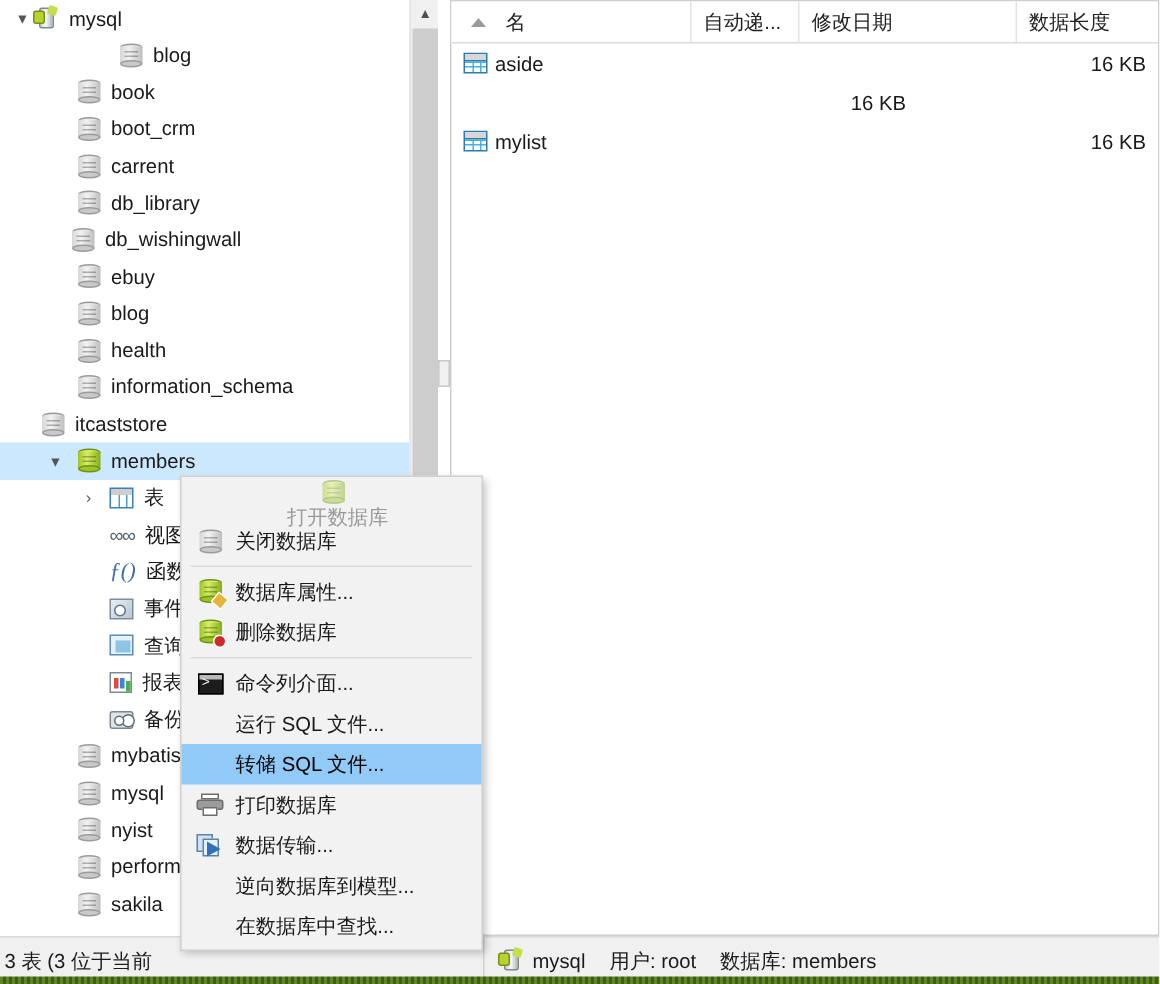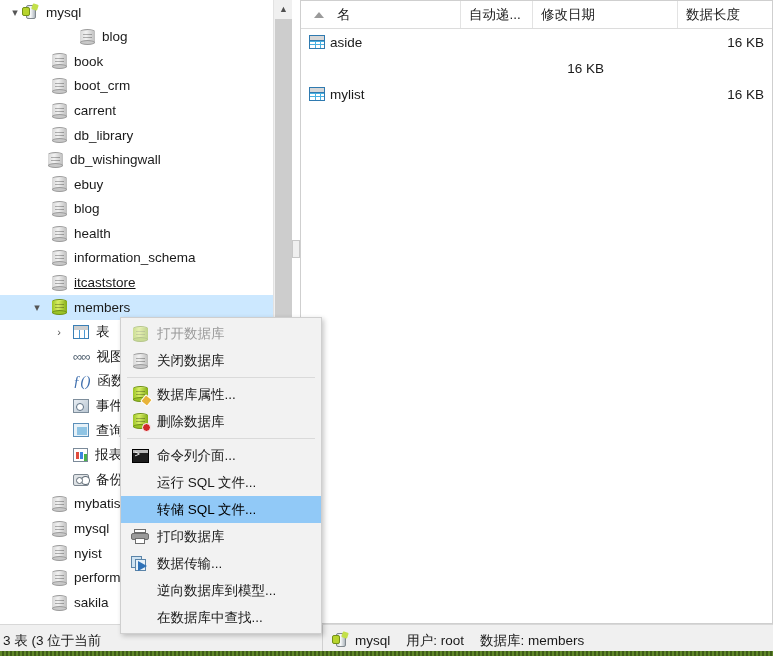--- a/index.html
+++ b/index.html
@@ -115,21 +115,21 @@
 
   
   .ctx{
     position:absolute;left:120px;top:317px;width:202px;
     background:#f2f2f2;border:1px solid #cfcfcf;box-sizing:border-box;
     box-shadow:2px 2px 5px rgba(0,0,0,.22);
     padding:2px 0;
   }
   .mi{display:flex;align-items:center;height:27px;padding-left:8px;font-size:13.5px;color:#1a1a1a;white-space:nowrap;}
   .mi .mico{width:22px;flex:0 0 auto;display:flex;align-items:center;justify-content:center;margin-right:6px;}
-  .mi.disabled{color:#9a9a9a;}
+  .mi.disabled{color:#9a9a9a;flex-direction:column;}
   .mi.hl{background:#91c9f7;color:#000;}
   .msep{height:1px;background:#dadada;margin:3px 6px;}
   
   .m-db{width:15px;height:16px;}
   .m-badge{position:absolute;right:-2px;bottom:-2px;width:9px;height:9px;border-radius:50%;border:1px solid #fff;box-sizing:border-box;}
   .wrapico{position:relative;width:17px;height:17px;}
   .m-cmd{width:17px;height:14px;background:#1d1d1d;border:1px solid #000;box-sizing:border-box;position:relative;}
   .m-cmd:after{content:">";position:absolute;left:2px;top:0px;color:#fff;font-size:9px;font-family:"Liberation Mono",monospace;}
   .m-cmd:before{content:"";position:absolute;left:0;top:0;right:0;height:3px;background:#b9b9b9;}
   .m-print{width:18px;height:15px;position:relative;}
@@ -252,21 +252,21 @@
       <div class="tnode" style="padding-left:52px;">
         <span class="ico db gray">
             <span class="cap"></span>
             <span class="body"></span>
             <span class="rib" style="top:5px"></span>
             <span class="rib" style="top:8px"></span>
             <span class="bot"></span>
           </span>
         <span class="lbl">information_schema</span>
       </div>
-      <div class="tnode" style="padding-left:52px;text-decoration:underline;">
+      <div class="tnode" style="padding-left:28px;">
         <span class="ico db gray">
             <span class="cap"></span>
             <span class="body"></span>
             <span class="rib" style="top:5px"></span>
             <span class="rib" style="top:8px"></span>
             <span class="bot"></span>
           </span>
         <span class="lbl">itcaststore</span>
       </div>
 

